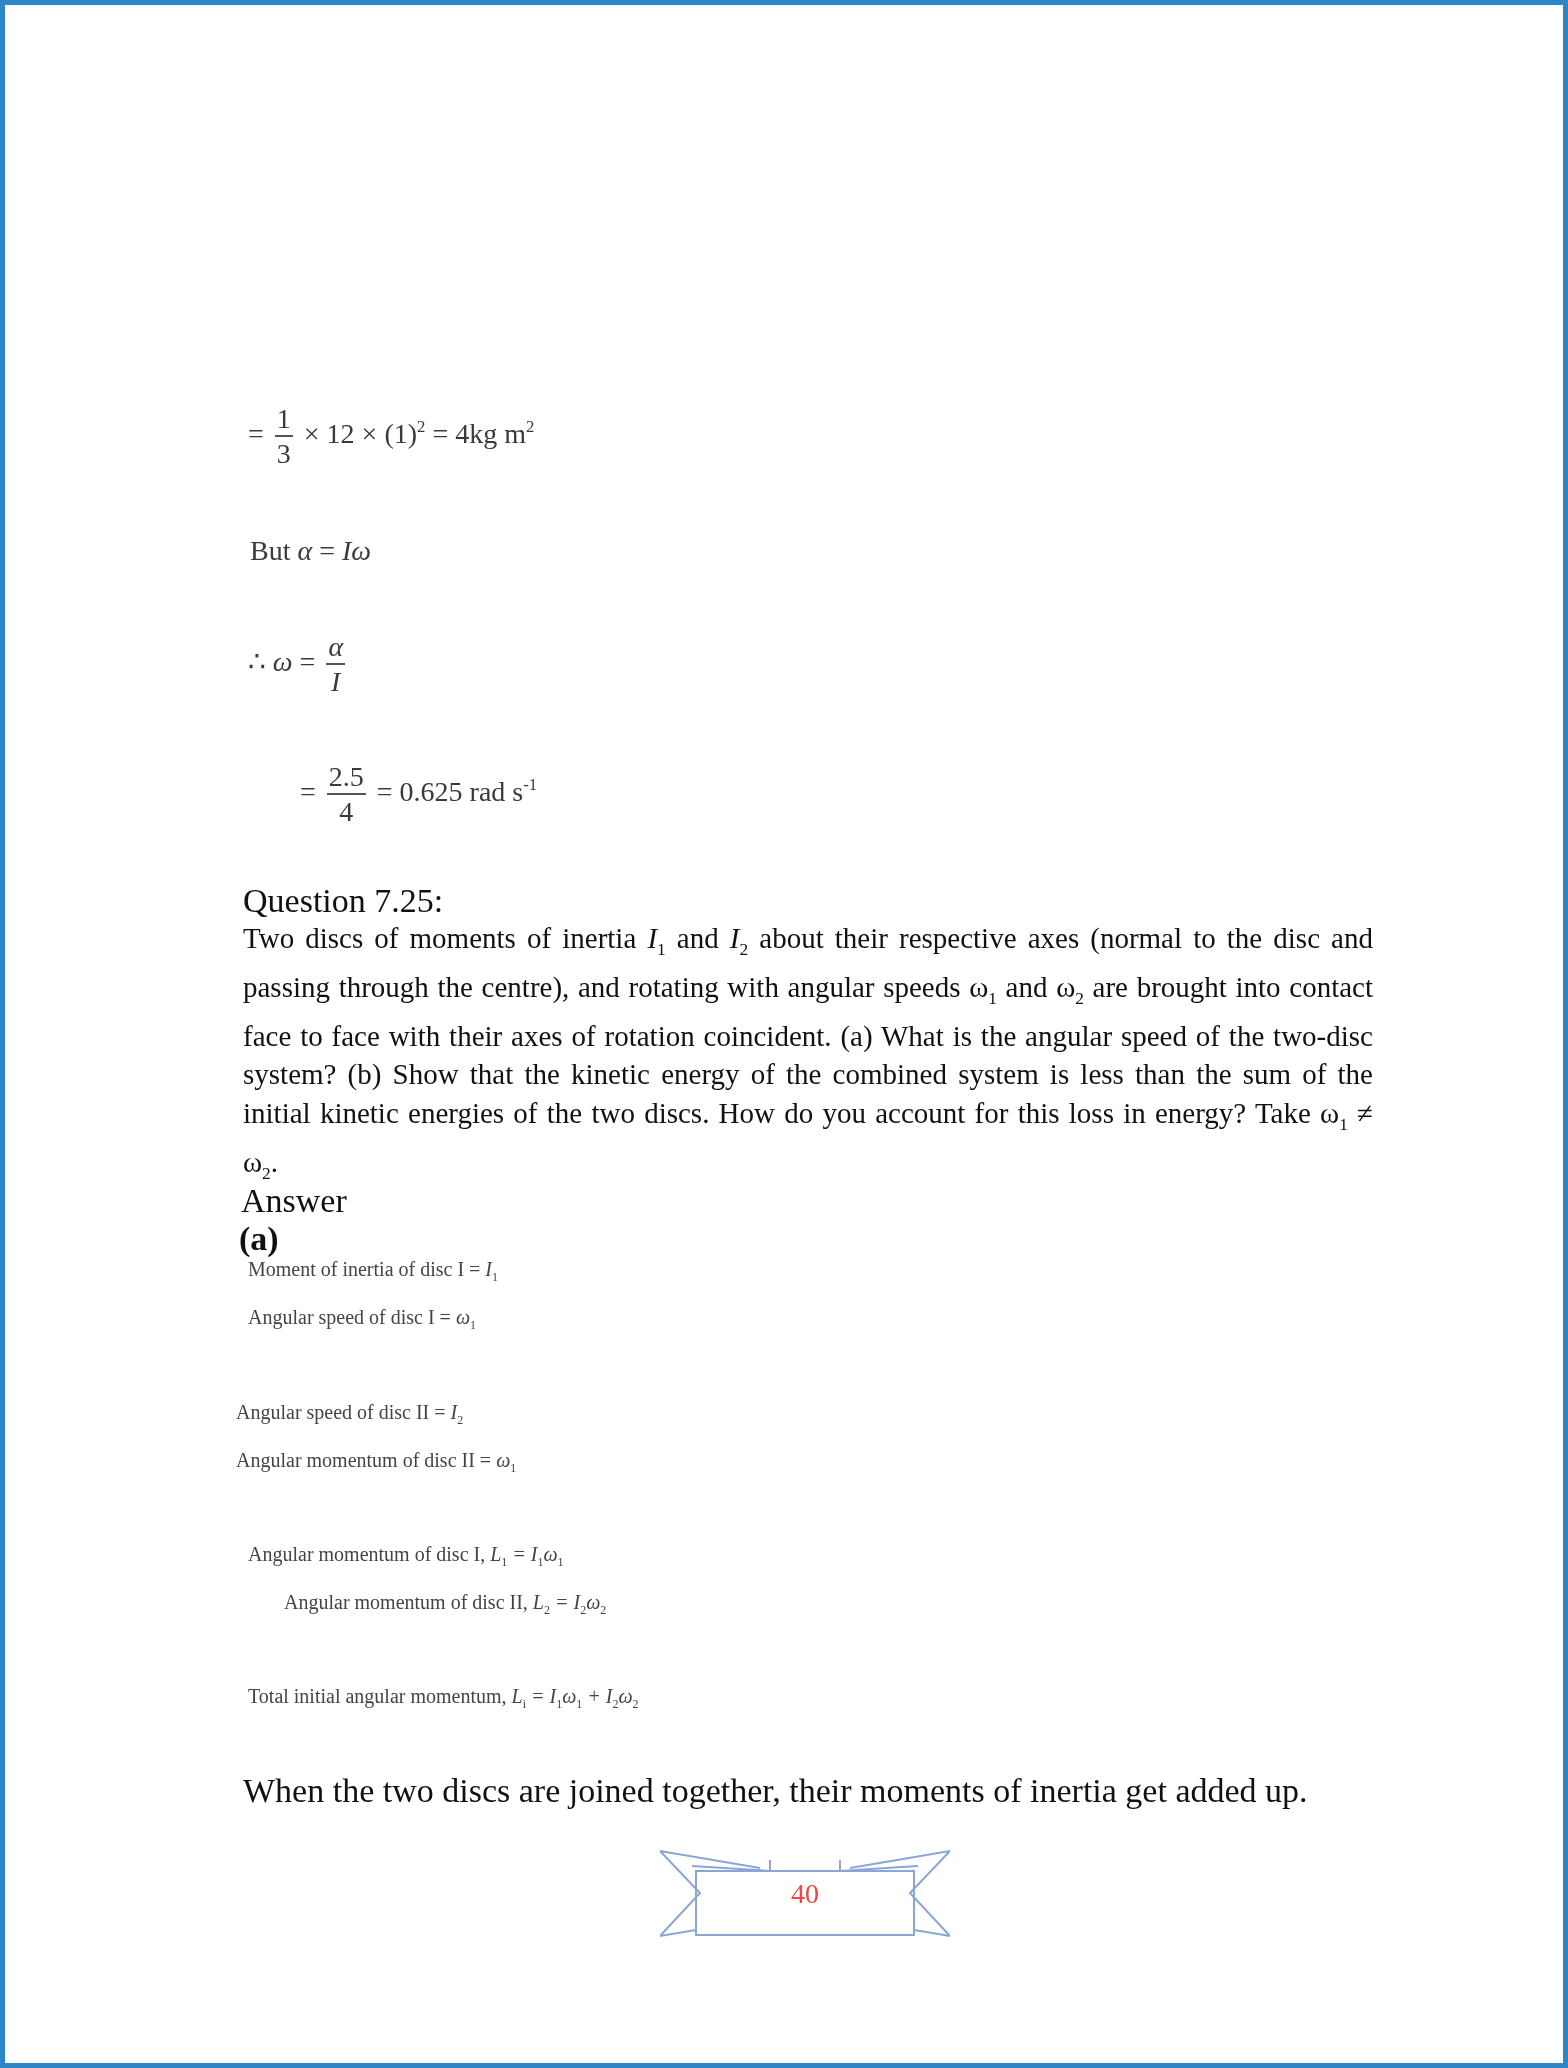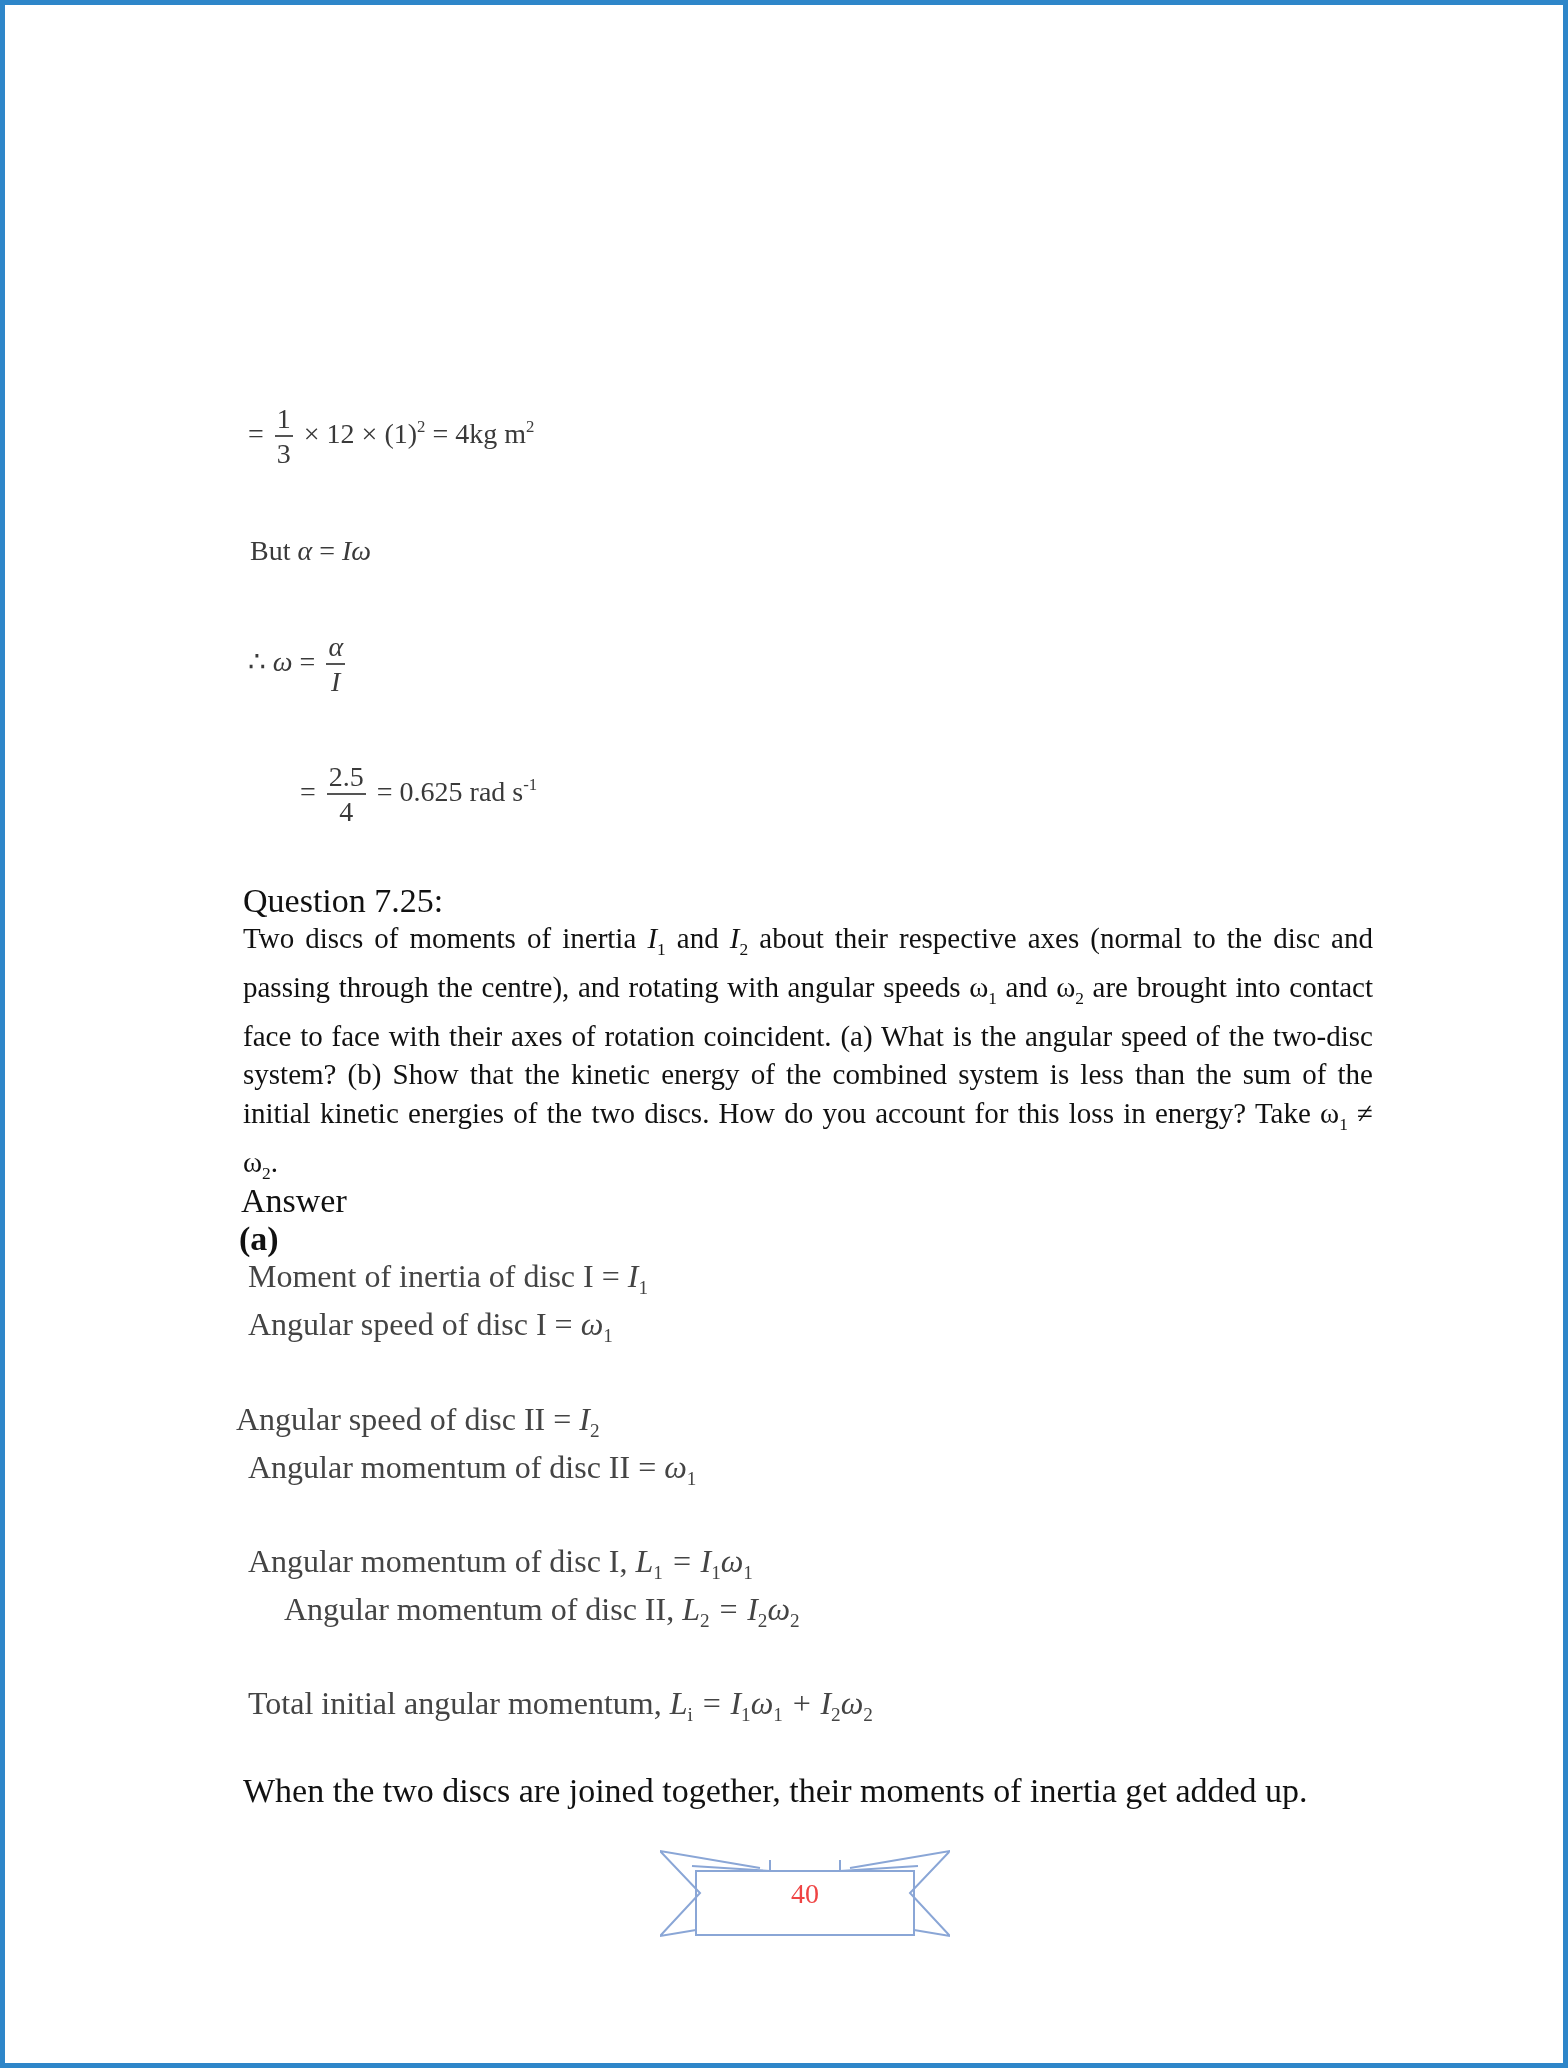--- a/index.html
+++ b/index.html
@@ -25,21 +25,21 @@
     vertical-align: middle; margin: 0 4px; line-height: 1.05;
   }
   .frac .num { padding: 0 2px 2px; border-bottom: 2px solid #555; }
   .frac .den { padding-top: 2px; }
   sup, sub { font-size: 60%; }
   .body-text { font-size: 34px; line-height: 38px; color: #111; }
   .para {
     position: absolute; left: 243px; width: 1130px;
     text-align: justify; font-size: 29px; line-height: 38.3px;
   }
-  .eqtxt { font-family: "Liberation Serif", serif; color: #444; font-size: 32px; }
+  .eqtxt { font-family: "Liberation Serif", serif; color: #444; font-size: 20px; }
   .ribbon { position: absolute; left: 660px; top: 1848px; width: 290px; height: 100px; }
   .page-num {
     position: absolute; left: 0; width: 100%; top: 30px;
     text-align: center; font-size: 28px; color: #ef4444;
   }
 </style>
 </head>
 <body>
 
 <div class="page-border"></div>
@@ -85,21 +85,21 @@
 
 <div class="abs eqtxt" style="left:248px; top:1258px;">
   <span>Moment of inertia of disc I = </span><span class="it">I</span><sub>1</sub>
 </div>
 <div class="abs eqtxt" style="left:248px; top:1306px;">
   <span>Angular speed of disc I = </span><span class="it">ω</span><sub>1</sub>
 </div>
 <div class="abs eqtxt" style="left:236px; top:1401px;">
   <span>Angular speed of disc II = </span><span class="it">I</span><sub>2</sub>
 </div>
-<div class="abs eqtxt" style="left:248px; top:1449px;text-align:right;">
+<div class="abs eqtxt" style="left:236px; top:1449px;text-align:right;">
   <span>Angular momentum of disc II = </span><span class="it">ω</span><sub>1</sub>
 </div>
 
 <div class="abs eqtxt" style="left:248px; top:1543px;">
   <span>Angular momentum of disc I,  </span><span class="it">L</span><sub>1</sub><span class="it"> = I</span><sub>1</sub><span class="it">ω</span><sub>1</sub>
 </div>
 <div class="abs eqtxt" style="left:248px; top:1591px;margin-left:36px;">
   <span>Angular momentum of disc II,  </span><span class="it">L</span><sub>2</sub><span class="it"> = I</span><sub>2</sub><span class="it">ω</span><sub>2</sub>
 </div>
 <div class="abs eqtxt" style="left:248px; top:1685px;">

